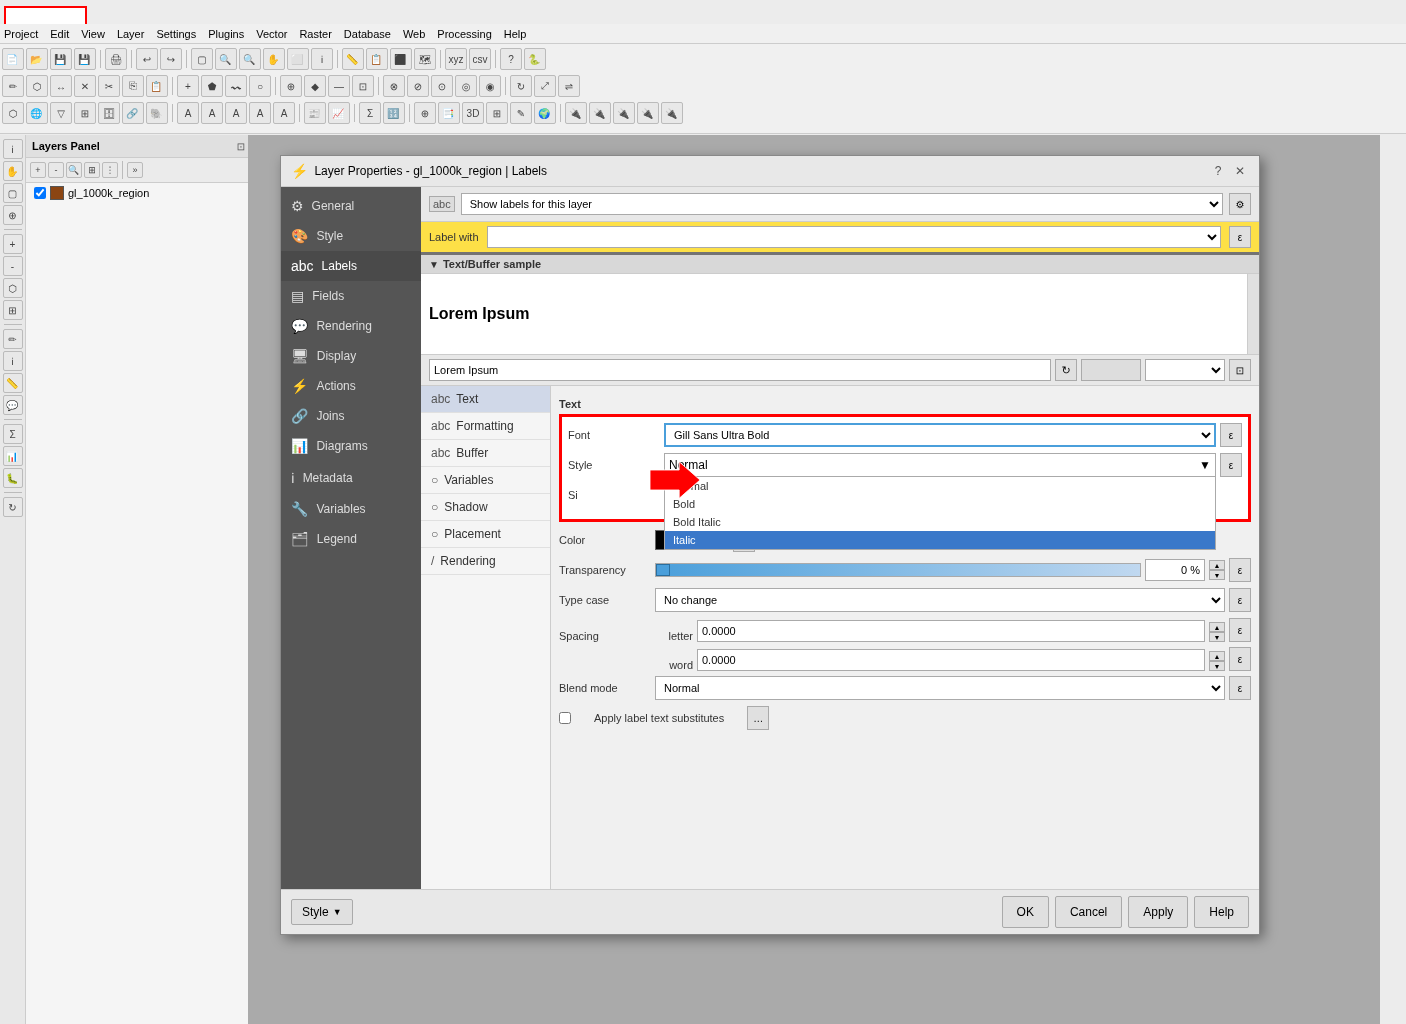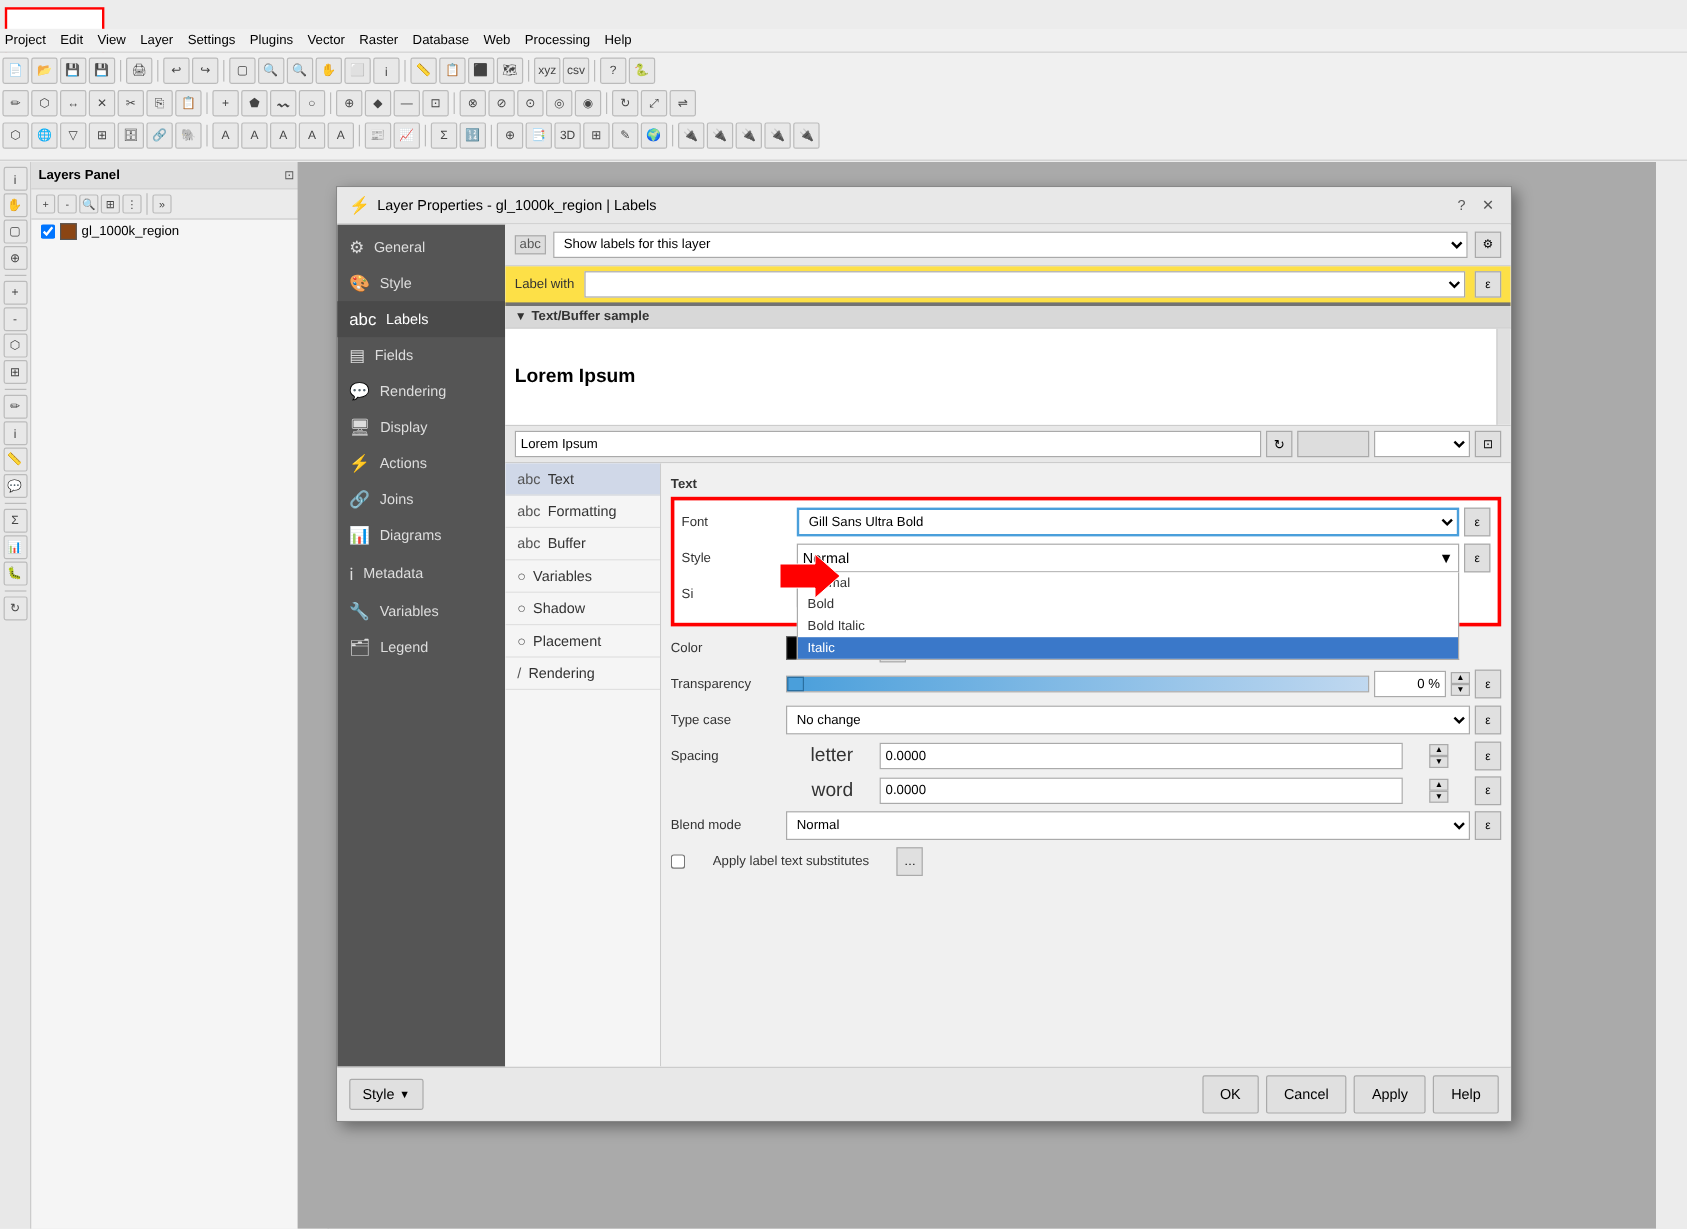--- a/index.html
+++ b/index.html
@@ -482,26 +482,26 @@
       border: 1px solid #aaa;
       background: #fff;
       text-align: right;
       font-size: 11px;
       padding: 2px 4px;
     }
 
     
     .spacing-row {
       display: flex;
-      align-items: center;
-      gap: 22px;
+      align-items: flex-end;
+      gap: 4px;
       margin-bottom: 5px;
     }
     .spacing-label { width: 90px; font-size: 11px; color: #333; }
-    .spacing-sublabel { width: 40px; font-size: 16px; color: #333; text-align: right; }
+    .spacing-sublabel { width: 40px; font-size: 11px; color: #333; text-align: right; }
     .spacing-input {
       flex: 1;
       height: 22px;
       border: 1px solid #aaa;
       background: #fff;
       padding: 2px 4px;
       font-size: 11px;
     }
     .spinner-btn {
       display: flex;

